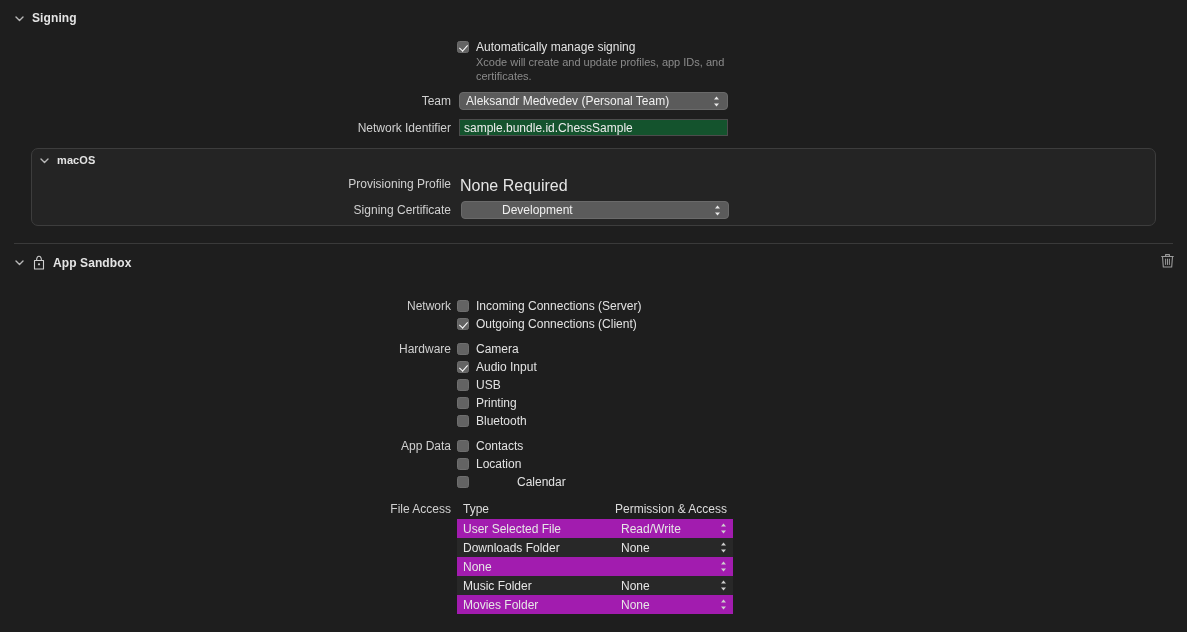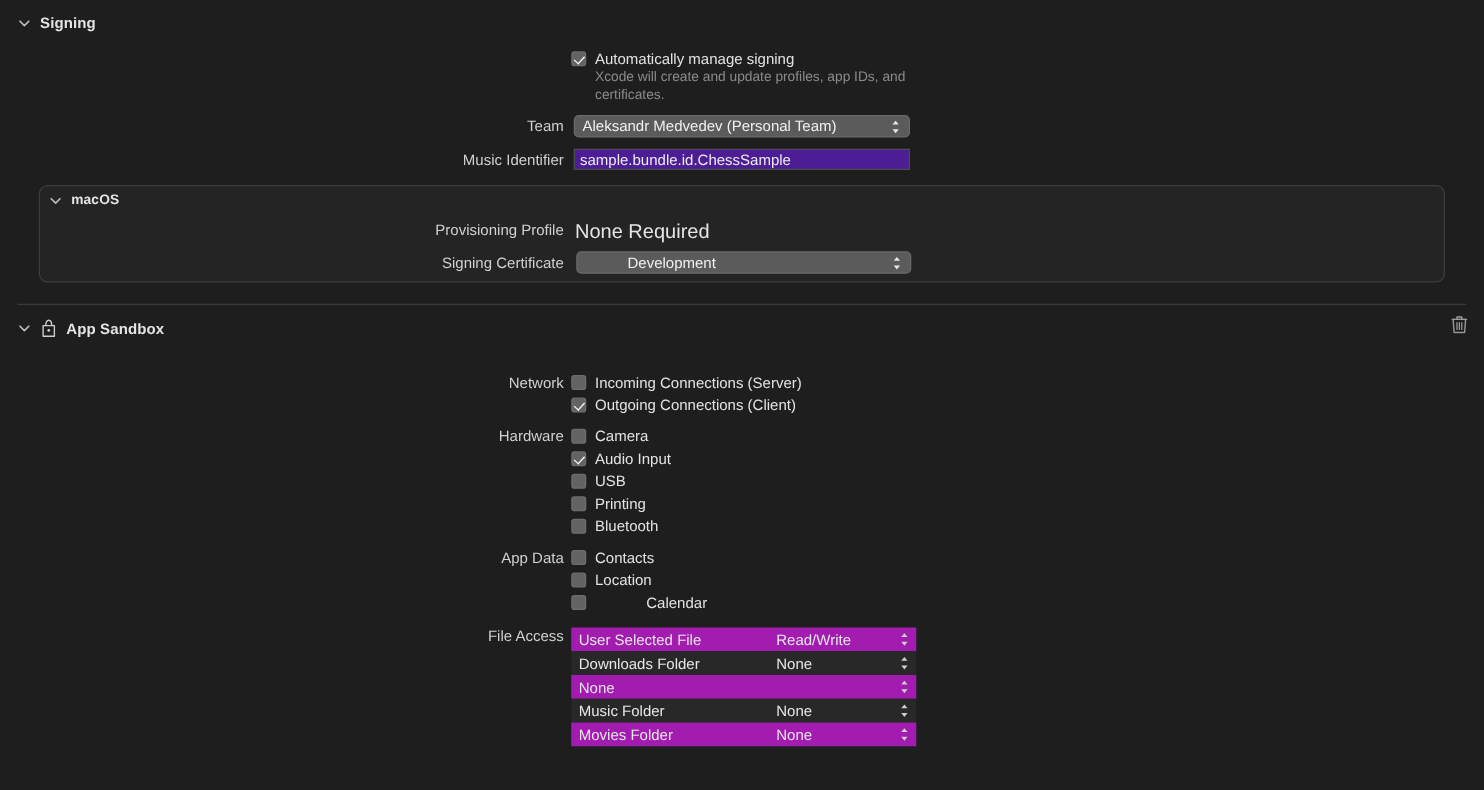--- a/index.html
+++ b/index.html
@@ -89,21 +89,21 @@
   .stepper {
     flex: 0 0 auto;
     width: 9px; height: 13px;
     display: block;
   }
 
   
   .textfield {
     position: absolute;
     height: 17px;
-    background: #4c1d95;
+    background: #14532d;
     border: 1px solid #4c4c4c;
     display: flex;
     align-items: center;
     padding: 0 4px;
     font-size: 12px;
     color: #ececec;
     white-space: nowrap;
     overflow: hidden;
   }
 
@@ -203,21 +203,21 @@
   <div class="popup" style="left:459px; top:92px; width:269px;">
     <span class="ptext">Aleksandr Medvedev (Personal Team)</span>
     <span class="stepper">
       <svg class="stepper" viewBox="0 0 9 13">
           <path d="M4.5 1.5 L7 4.6 L2 4.6 Z" fill="#e8e8e8"></path>
           <path d="M4.5 11.5 L7 8.4 L2 8.4 Z" fill="#e8e8e8"></path>
         </svg>
     </span>
   </div>
 
-  <div class="rlabel" style="left:291px; top:121px; width:160px;">Music Identifier</div>
+  <div class="rlabel" style="left:291px; top:121px; width:160px;">Network Identifier</div>
   <div class="textfield" style="left:459px; top:119px; width:269px;">
     <span>sample.bundle.id.ChessSample</span>
   </div>
 
   <div class="panel" style="left:31px; top:148px; width:1125px; height:78px;"></div>
 
   <div class="section-header" style="left:39px; top:154px; font-size:11px;">
     <span class="disclosure">
       <svg width="11" height="11" viewBox="0 0 11 11">
           <path d="M2 4 L5.5 7.5 L9 4" fill="none" stroke="#b9b9b9" stroke-width="1.4" stroke-linecap="round" stroke-linejoin="round"></path>
@@ -311,20 +311,24 @@
     <span>Location</span>
   </div>
   <div class="cbrow" style="left:457px; top:475px;gap:48px;">
     <span class="cbox"></span>
     <span>Calendar</span>
   </div>
 
   <div class="rlabel" style="left:301px; top:502px; width:150px;">File Access</div>
 
   <div class="tbl" style="left:457px; top:502px;">
+    <div class="tbl-head">
+      <div class="c1">Type</div>
+      <div class="c2">Permission &amp; Access</div>
+    </div>
 
     <div class="trow odd">
       <div class="c1">User Selected File</div>
       <div class="c2">
         <span class="ptext">Read/Write</span>
         <span class="stepper">
           <svg class="stepper" viewBox="0 0 9 13">
               <path d="M4.5 1.5 L7 4.6 L2 4.6 Z" fill="#cfcfcf"></path>
               <path d="M4.5 11.5 L7 8.4 L2 8.4 Z" fill="#cfcfcf"></path>
             </svg>

